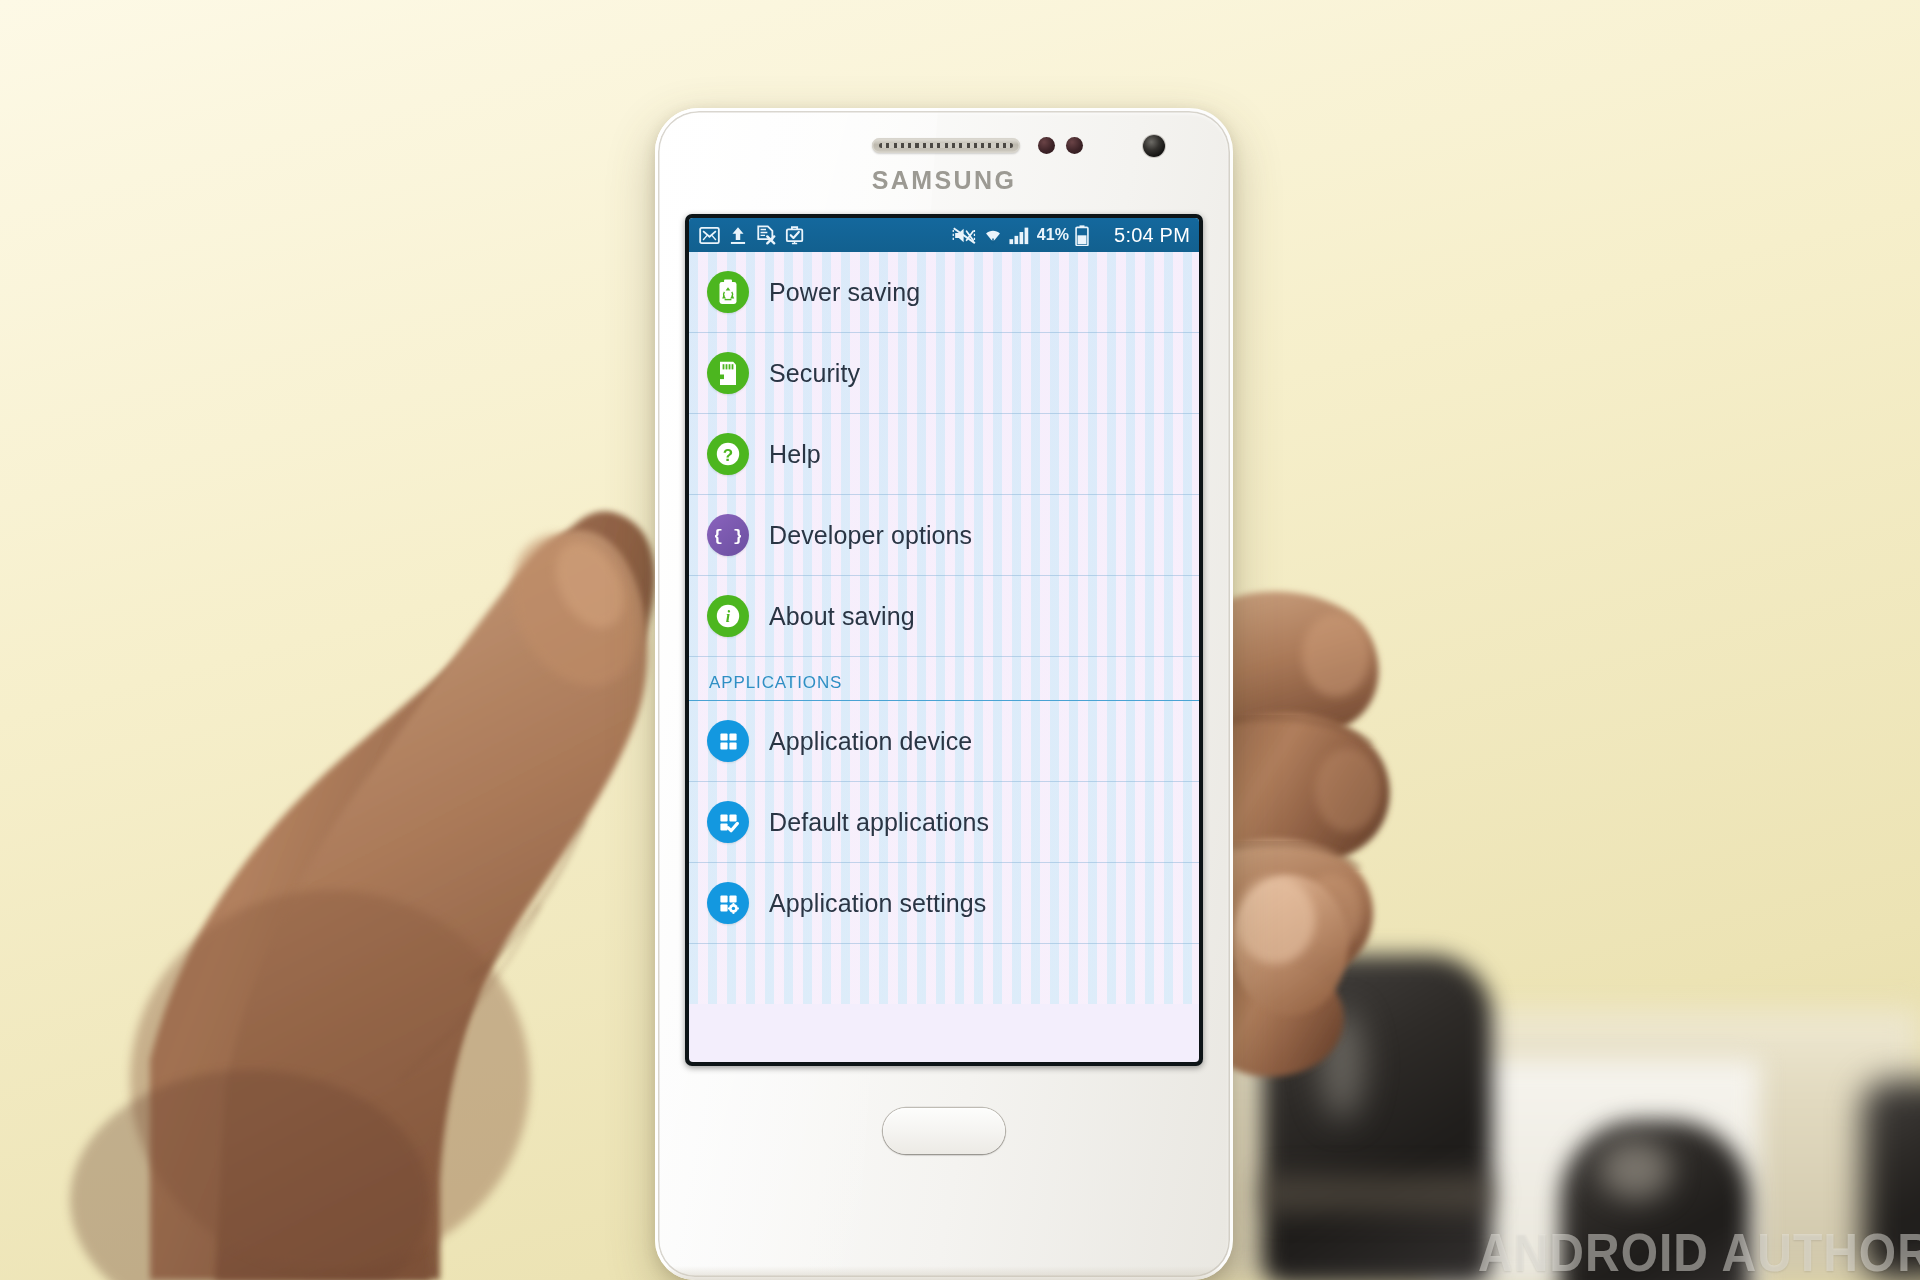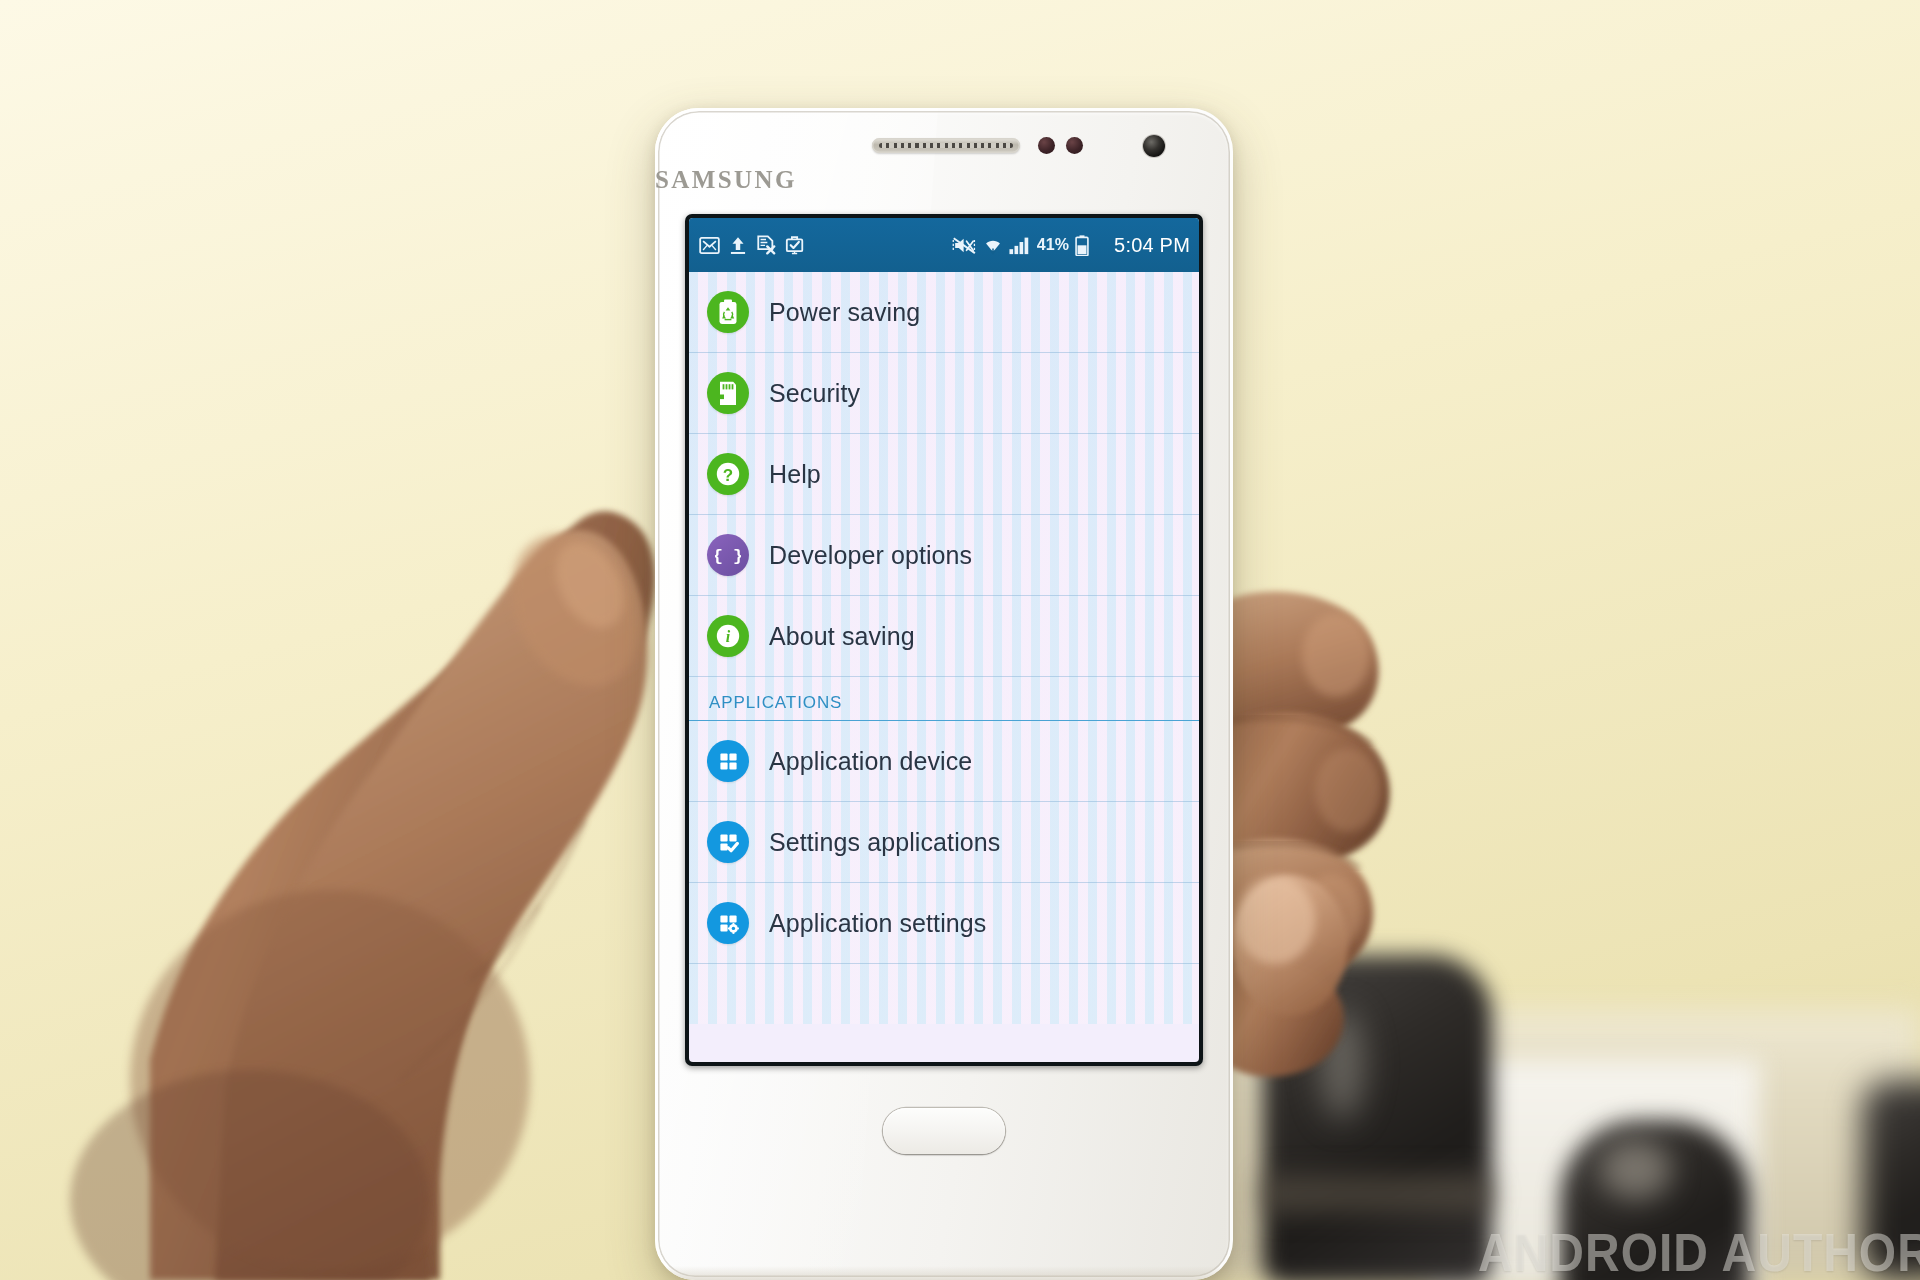--- a/index.html
+++ b/index.html
@@ -112,21 +112,22 @@
   }
   #sensor-1 { left: 383px; }
   #sensor-2 { left: 411px; }
   #front-camera {
     position: absolute; left: 488px; top: 27px; width: 22px; height: 22px; border-radius: 50%;
     background: radial-gradient(circle at 38% 32%, #6d6b66 0%, #33312e 40%, #121110 75%, #2b2a27 100%);
     box-shadow: 0 0 0 1px rgba(120,115,105,0.35);
   }
   #samsung-logo {
     position: absolute; left: 0; right: 0; top: 58px;
-    font-family: Liberation Serif, serif;
+    text-align: center;
+    font-family: Liberation Sans, sans-serif;
     font-size: 25px; font-weight: bold; letter-spacing: 2.4px;
     color: #9c9a93;
   }
 
   
   #screen-frame {
     position: absolute;
     left: 30px; top: 106px;
     width: 518px; height: 852px;
     background: #0d1417;
@@ -137,21 +138,21 @@
   #screen {
     position: relative;
     width: 100%; height: 100%;
     overflow: hidden;
     border-radius: 4px;
     background: #f3eefc;
   }
 
   
   #status-bar {
-    height: 54px;
+    height: 34px;
     background: linear-gradient(180deg, #14689d 0%, #12608f 100%);
     display: flex; align-items: center;
     padding: 0 9px 0 10px;
     color: #e9f4fb;
   }
   #status-left { display: flex; align-items: center; gap: 9px; flex: 1; }
   #status-right { display: flex; align-items: center; gap: 6px; }
   .sb-ico { display: block; }
   #battery-pct {
     font-size: 16px; font-weight: bold; letter-spacing: 0.1px; color: #eaf4fb;
@@ -494,21 +495,21 @@
 
           <div class="list-row">
             <span class="row-icon" style="background:#1398e0">
               <svg width="23" height="23" viewBox="0 0 23 23">
                 <rect x="3.4" y="3.4" width="7.2" height="7.2" rx="1" fill="#fff"></rect>
                 <rect x="12.4" y="3.4" width="7.2" height="7.2" rx="1" fill="#fff"></rect>
                 <rect x="3.4" y="12.4" width="7.2" height="7.2" rx="1" fill="#fff"></rect>
                 <path d="M11 16.6 L14.1 19.7 L20.4 12.4" stroke="#fff" stroke-width="3.2" fill="none" stroke-linecap="round" stroke-linejoin="round"></path>
               </svg>
             </span>
-            <span class="row-label">Settings applications</span>
+            <span class="row-label">Default applications</span>
           </div>
 
           <div class="list-row">
             <span class="row-icon" style="background:#1398e0">
               <svg width="23" height="23" viewBox="0 0 23 23">
                 <rect x="3.4" y="3.4" width="7.2" height="7.2" rx="1" fill="#fff"></rect>
                 <rect x="12.4" y="3.4" width="7.2" height="7.2" rx="1" fill="#fff"></rect>
                 <rect x="3.4" y="12.4" width="7.2" height="7.2" rx="1" fill="#fff"></rect>
                 <g fill="#fff">
                   <circle cx="16.4" cy="16.4" r="4.4"></circle>

